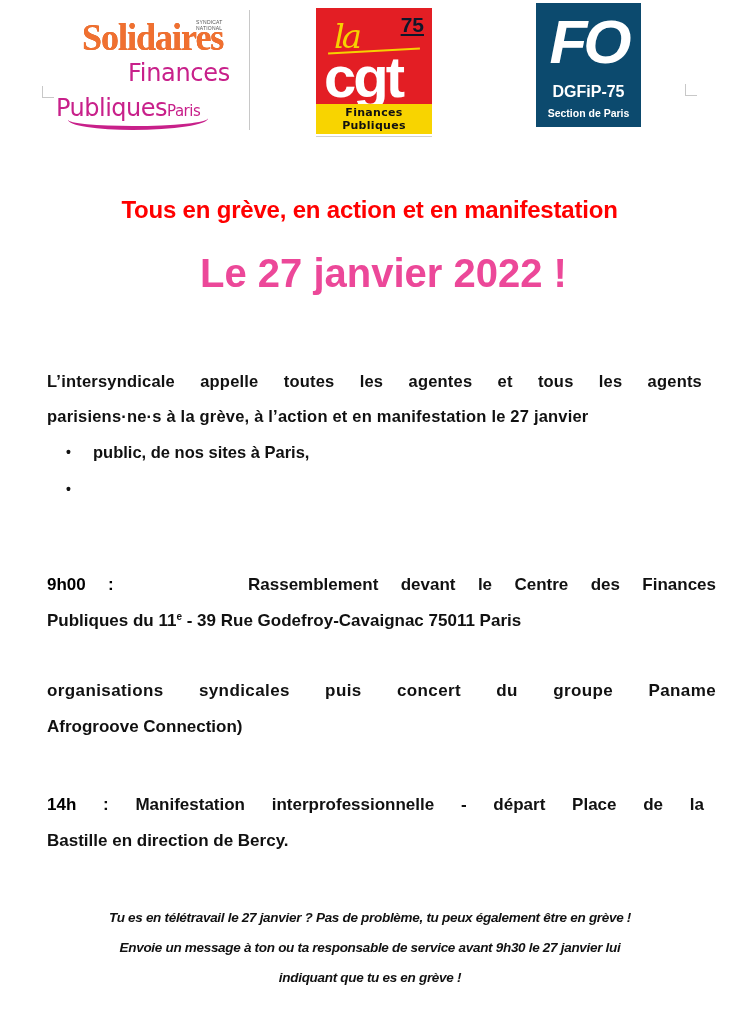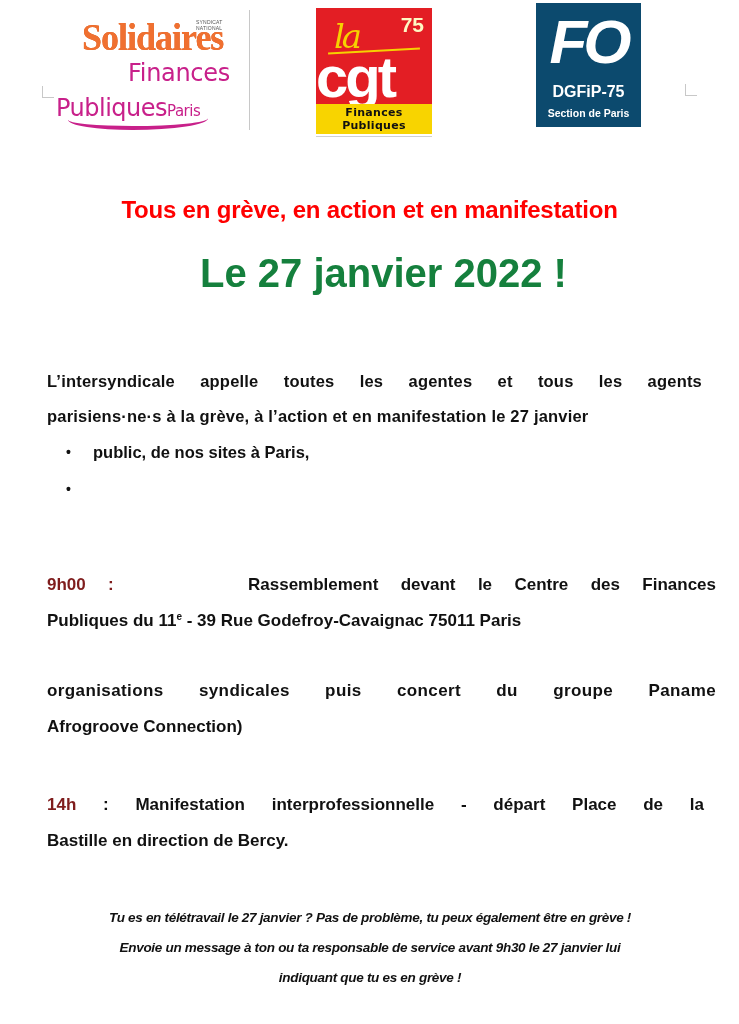--- a/index.html
+++ b/index.html
@@ -13,48 +13,48 @@
   .sol-syn { position: absolute; left: 148px; top: 15px; font-size: 5px; color: #555; letter-spacing: 0.2px; }
   .sol-main { position: absolute; left: 34px; top: 12px; font-family: "Liberation Serif", serif; font-weight: bold; font-size: 36px; color: #f07030; letter-spacing: -1px; transform: scaleY(1.05); text-shadow: 0 0 0.5px #d05a20; }
   .sol-fin { position: absolute; left: 80px; top: 55px; font-family: "DejaVu Sans", sans-serif; font-size: 24px; color: #c8208a; letter-spacing: -0.3px; }
   .sol-pub { position: absolute; left: 8px; top: 82px; font-family: "DejaVu Sans", sans-serif; font-size: 24px; color: #c8208a; letter-spacing: -0.5px; margin-top: 8px; }
   .sol-paris { font-size: 15px; }
   .sol-swoosh { position: absolute; left: 20px; top: 104px; width: 140px; height: 22px; border-bottom: 4px solid #c8208a; border-radius: 0 0 70% 60%; }
   .crop-mark { position: absolute; width: 12px; height: 12px; border-left: 1px solid #c8c8c8; border-bottom: 1px solid #c8c8c8; }
 
   .cgt { left: 316px; top: 8px; width: 116px; height: 126px; }
   .cgt-red { position: absolute; left: 0; top: 0; width: 116px; height: 96px; background: #e31e24; padding-left: 17px; }
-  .cgt-75 { position: absolute; right: 8px; top: 5px; font-weight: bold; font-size: 21px; color: #fef9c3; }
+  .cgt-75 { position: absolute; right: 8px; top: 5px; font-weight: bold; font-size: 21px; color: #0f172a; text-decoration: underline; }
   .cgt-la { position: absolute; left: 18px; top: 8px; font-family: "DejaVu Serif", serif; font-style: italic; font-size: 34px; color: #f6d200; letter-spacing: -3px; }
   .cgt-line { position: absolute; left: 12px; top: 42px; width: 92px; height: 2px; background: #f6d200; transform: rotate(-3deg); }
-  .cgt-word { position: absolute; left: 0; top: 40px; font-weight: bold; font-size: 58px; color: #ffffff; letter-spacing: -3px; line-height: 58px; }
+  .cgt-word { position: absolute; left: 8px; top: 40px; font-weight: bold; font-size: 58px; color: #ffffff; letter-spacing: -3px; line-height: 58px; }
   .cgt-yellow { position: absolute; left: 0; top: 96px; width: 116px; height: 30px; background: #f8d400; text-align: center; font-family: "DejaVu Sans", sans-serif; font-weight: bold; font-size: 11px; line-height: 13px; color: #111; padding-top: 2px; letter-spacing: 0.3px; }
   .cgt-under { position: absolute; left: 0; top: 128px; width: 116px; height: 1px; background: #d0d0d0; }
 
   .fo { left: 536px; top: 3px; width: 105px; height: 124px; background: #0c4a6e; }
   .fo-word { position: absolute; left: 4px; top: 4px; width: 97px; text-align: center; font-weight: bold; font-style: italic; font-size: 62px; color: #ffffff; letter-spacing: -4px; line-height: 70px; }
   .fo-dg { position: absolute; left: 0; top: 80px; width: 105px; text-align: center; font-weight: bold; font-size: 16px; color: #ffffff; }
   .fo-sec { position: absolute; left: 0; top: 104px; width: 105px; text-align: center; font-weight: bold; font-size: 10.5px; color: #ffffff; }
 
   
   .h1 { position: absolute; left: 0; top: 196px; width: 739px; text-align: center; font-weight: bold; font-size: 24px; color: #ff0000; letter-spacing: -0.2px; }
-  .h2 { position: absolute; left: 0; top: 251px; width: 739px; text-align: center; font-weight: bold; font-size: 40px; color: #15803d; letter-spacing: 0px; padding-left: 28px; }
+  .h2 { position: absolute; left: 0; top: 251px; width: 739px; text-align: center; font-weight: bold; font-size: 40px; color: #ec4899; letter-spacing: 0px; padding-left: 28px; }
 
   
   .para { position: absolute; left: 47px; width: 655px; font-weight: bold; font-size: 16.5px; line-height: 35px; text-align: justify; text-align-last: left; }
   .intro { top: 364px; letter-spacing: 0.2px; }
   .intro-l1 { display: block; text-align: justify; text-align-last: justify; word-spacing: 4px; }
   .bullets { position: absolute; left: 64px; top: 434px; width: 624px; list-style: none; font-weight: bold; font-size: 16.5px; }
   .bullets li { position: relative; padding-left: 29px; line-height: 36px; }
   .bullets li + li { margin-top: 1px; }
   .bullets .bul { position: absolute; left: 2px; top: 0; font-size: 14px; }
   .b1-l1 { display: block; text-align: justify; text-align-last: justify; letter-spacing: 0.6px; }
 
   .event { position: absolute; left: 47px; width: 669px; font-weight: bold; font-size: 17px; line-height: 36px; }
-  .ev-time { color: #7f1d1d; }
+  .ev-time { color: #000000; }
   .ev-line-just { display: block; text-align: justify; text-align-last: justify; }
   .ev1 { top: 567px; }
   .ev2 { top: 673px; }
   .ev3 { top: 787px; width: 657px; }
 
   .note { position: absolute; left: 40px; top: 903px; width: 660px; text-align: center; font-weight: bold; font-style: italic; font-size: 13.5px; line-height: 30px; letter-spacing: -0.3px; }
   sup { font-size: 10px; vertical-align: 6px; line-height: 0; }
 </style>
 </head>
 <body>

